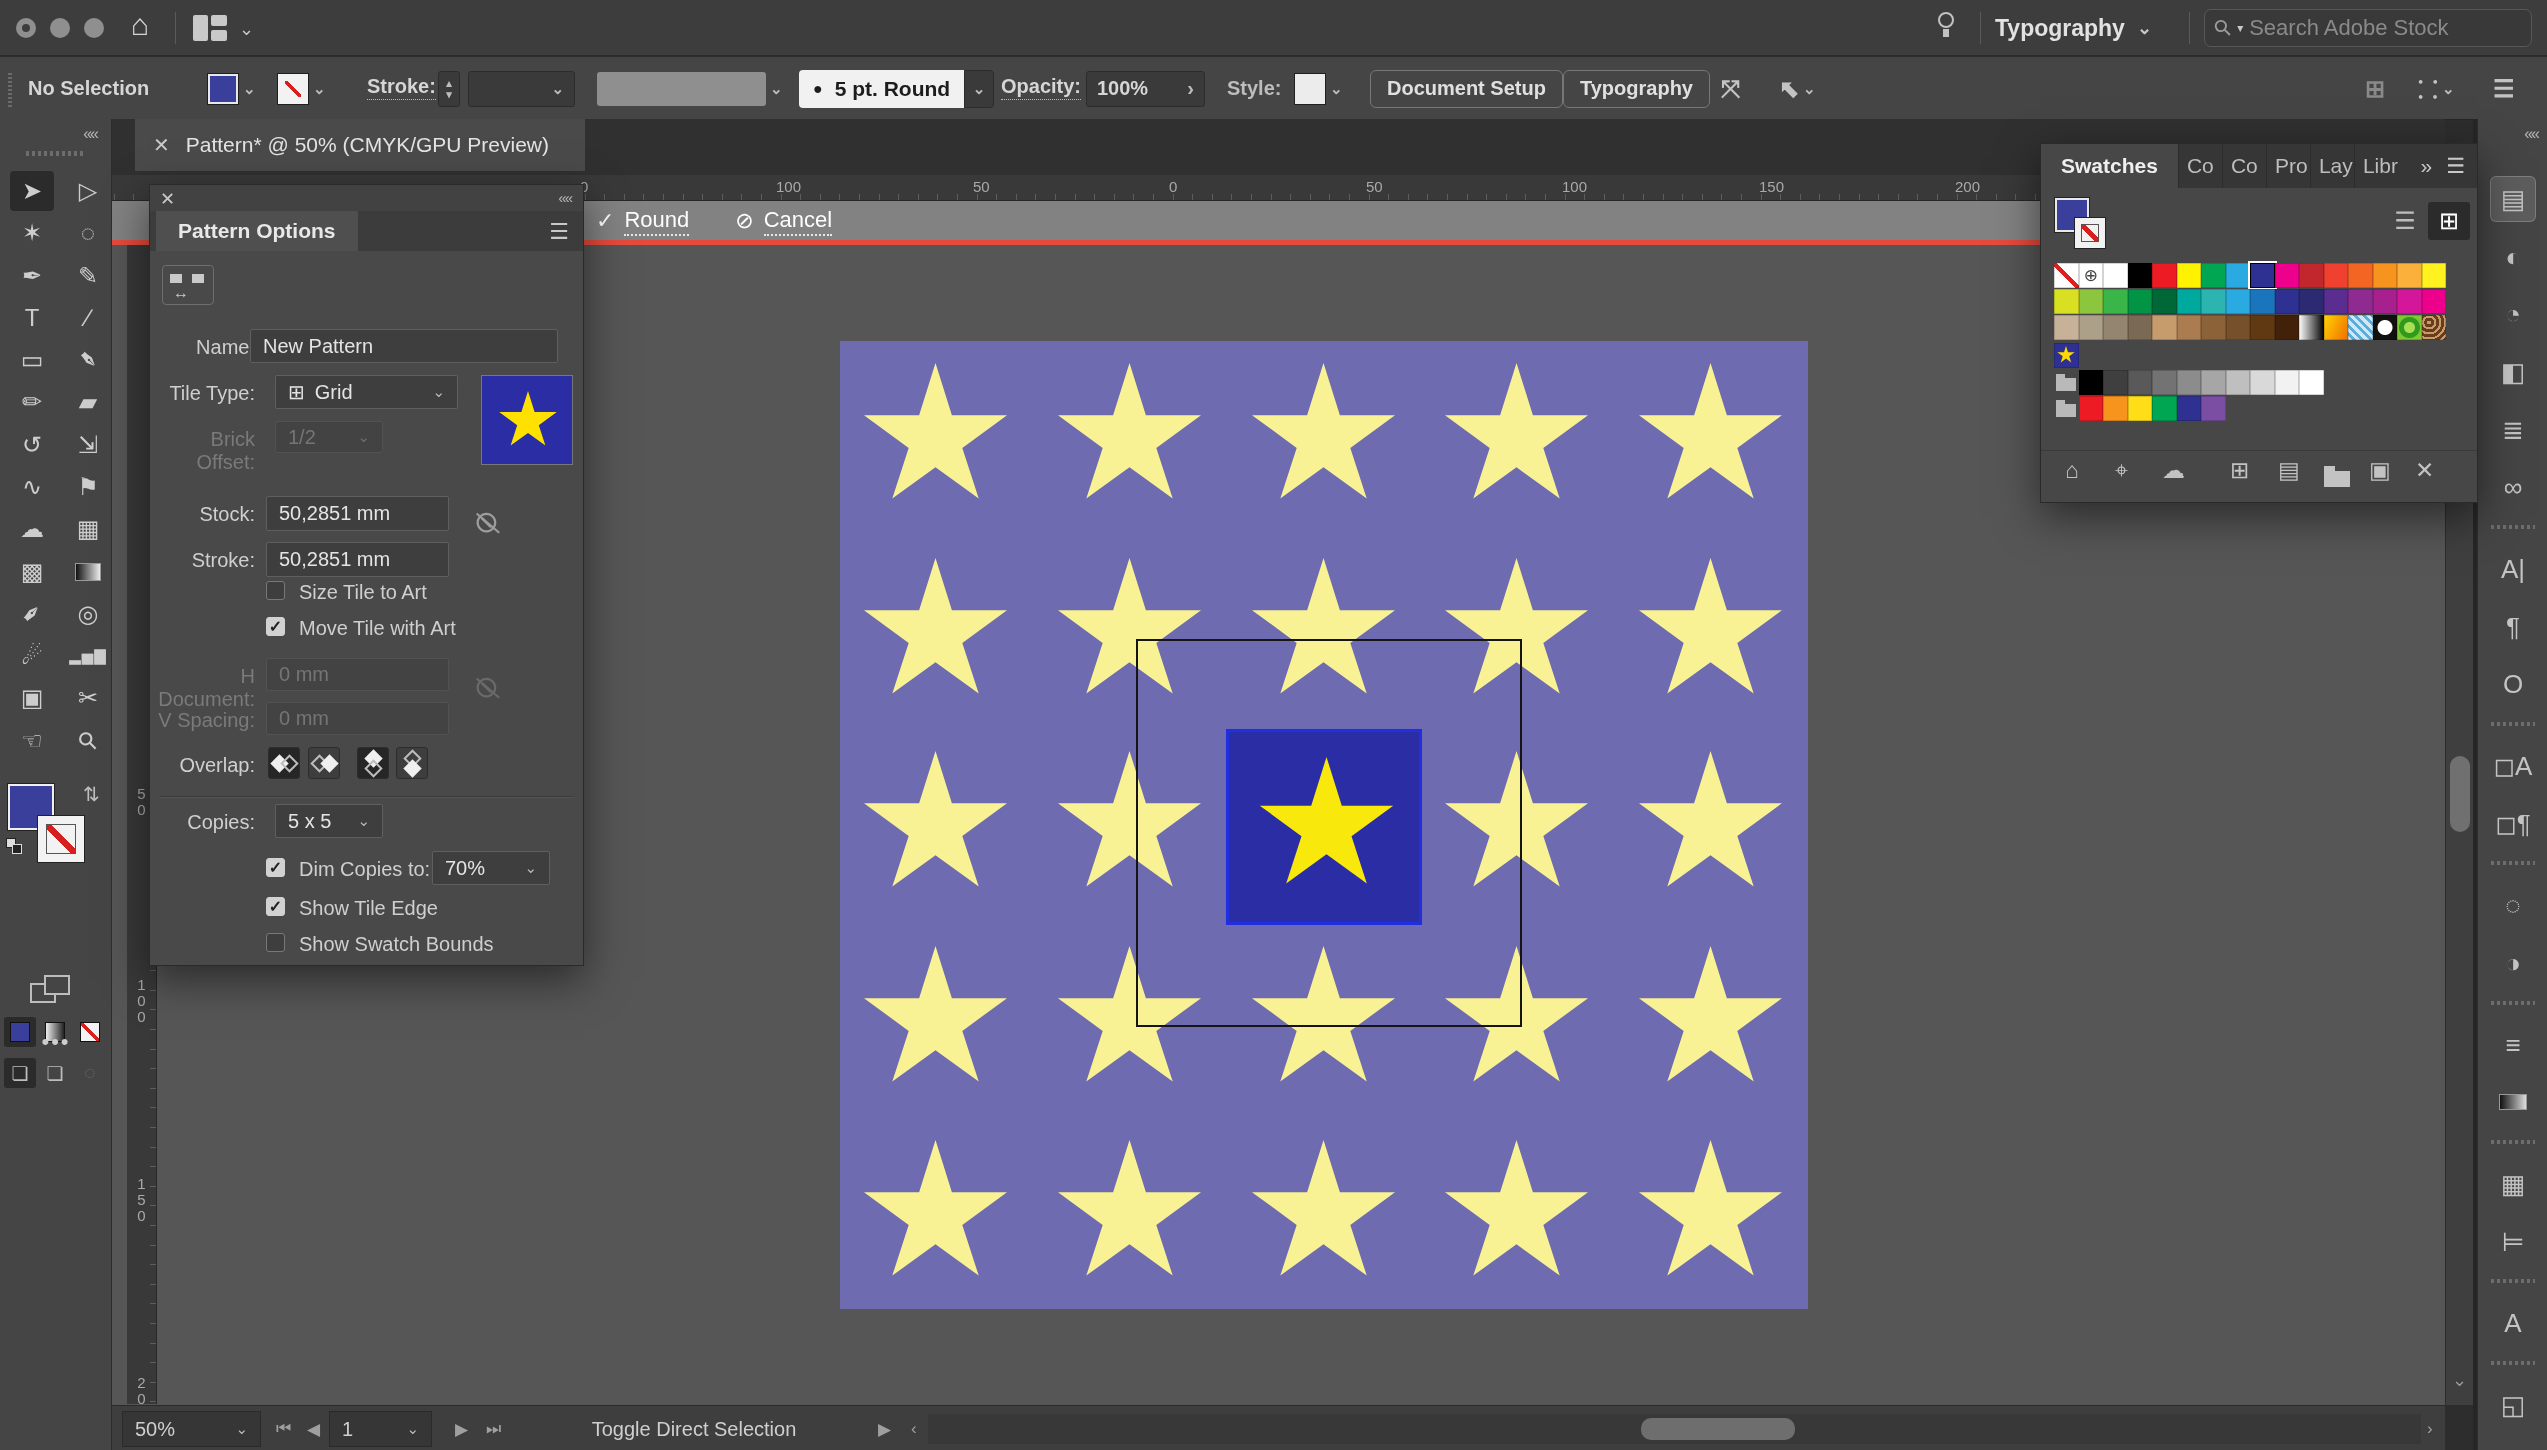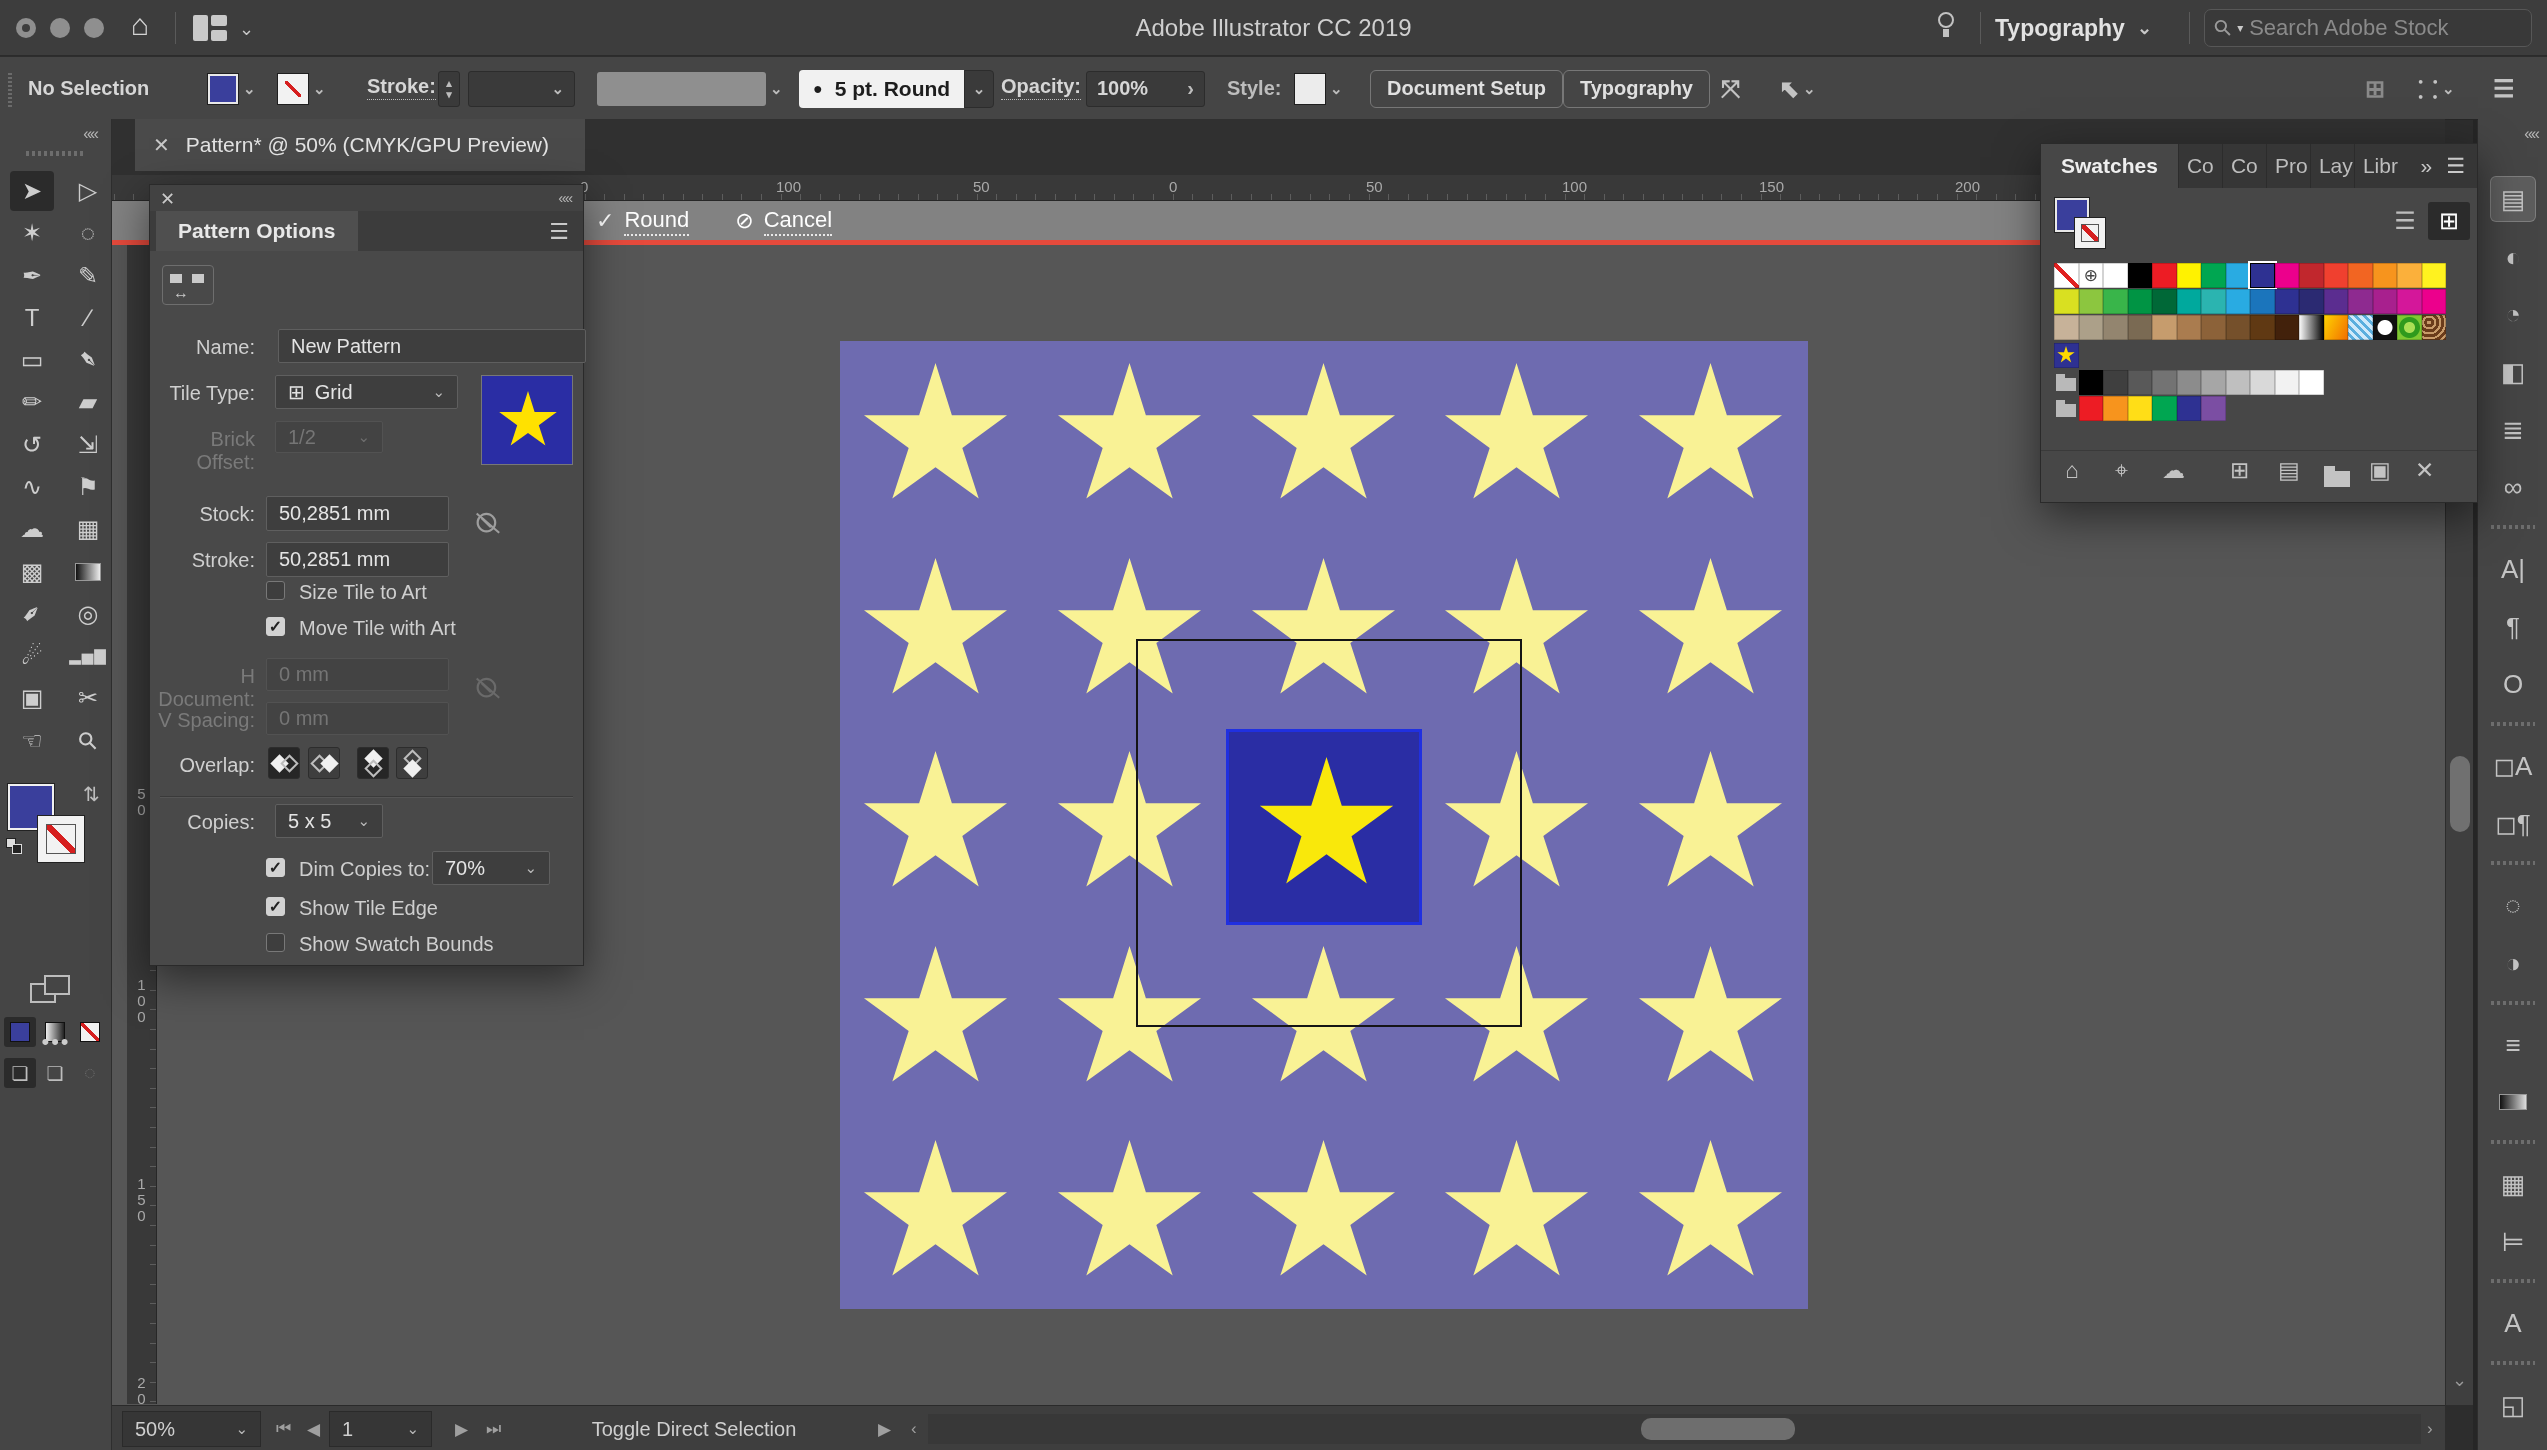--- a/index.html
+++ b/index.html
@@ -253,21 +253,20 @@
     <span class="tl-dot" style="left:50px"></span>
     <span class="tl-dot" style="left:84px"></span>
     <span id="home-btn">⌂</span>
     <span class="vdiv" style="left:175px"></span>
     <span class="ws-icon">
       <i style="left:0;top:0;width:15px;height:26px"></i>
       <i style="left:18px;top:0;width:16px;height:11px"></i>
       <i style="left:18px;top:15px;width:16px;height:11px"></i>
     </span>
     <span class="chev abs" style="left:239px;top:18px">⌄</span>
-    <div id="title-text">Adobe Illustrator CC 2019</div>
     <span id="bulb">
         <span class="g"></span>
         <span class="s"></span>
       </span>
     <span class="vdiv" style="left:1980px"></span>
     <span id="workspace-switch">
       <span>Typography</span>
       <span class="chev">⌄</span>
     </span>
     <span class="vdiv" style="left:2189px"></span>
@@ -616,21 +615,21 @@
       <span class="menu">☰</span>
     </div>
 
     <div id="pp-swapbtn">
       <span class="sq" style="left:7px"></span>
         <span class="sq" style="left:29px"></span>
       <span class="ar">↔</span>
     </div>
 
     <span class="pp-label" style="top:151px;left:0">Name:</span>
-    <div class="pp-input" style="left:128px;top:144px;width:308px;height:34px">
+    <div class="pp-input" style="left:100px;top:144px;width:308px;height:34px">
       <span>New Pattern</span>
       </div>
 
     <span class="pp-label" style="top:197px;left:0">Tile Type:</span>
     <div class="pp-input pp-select" style="left:125px;top:190px;width:183px;height:34px">
       <span><span style="margin-right:10px">⊞</span><span>Grid</span></span>
       <span class="chev">⌄</span>
       </div>
 
     <span class="pp-label dim" style="top:243px;left:0">Brick Offset:</span>

